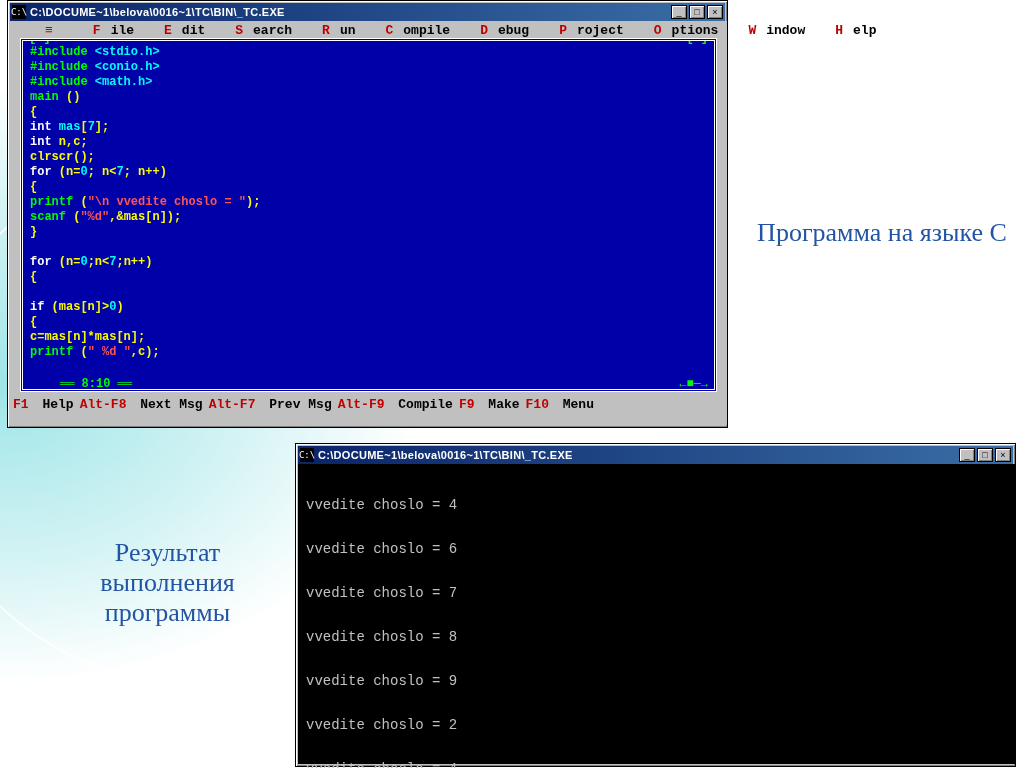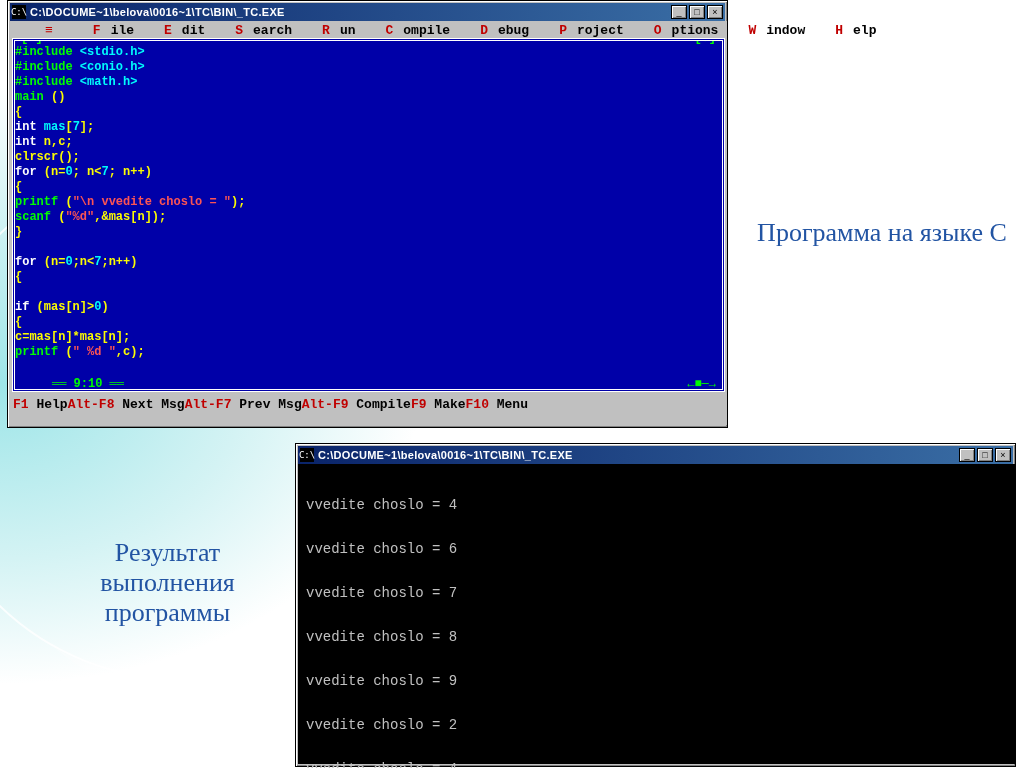--- a/index.html
+++ b/index.html
@@ -49,26 +49,26 @@
   #ide { left:7px; top:0; width:721px; height:428px; }
   #ide .client { width:717px; height:404px; background:#c0c0c0; padding:1px; }
   .tc-menu {
     height:16px; background:#c0c0c0;
     font:bold 13px "Courier New",monospace; color:#000;
     display:flex; align-items:center; padding-left:14px; gap:0;
   }
   .tc-menu span { padding:0 10px; }
   .tc-menu span .hot{ color:#c00000; }
   .tc-frame {
-    position:relative; margin:0 1px;
+    position:relative; margin:0 9px;
     border:3px double #fff;
     background:#0000a8;
     color:#fff;
     font:bold 12px/15px "Courier New",monospace;
-    padding:0 0;
+    padding:0 7px;
     height:354px;
     overflow:hidden;
   }
   .tc-title-cut{
     position:absolute; top:-10px; left:0; right:0;
     text-align:center; color:#fff;
     background:transparent;
   }
   .tc-title-cut span{ background:#0000a8; padding:0 6px; }
   .tc-title-left{
@@ -93,21 +93,21 @@
   }
   .tc-arrows{
     position:absolute; right:4px; bottom:-3px; color:#00fc00; background:#0000a8; padding:0 2px;
   }
   .tc-status{
     height:16px; background:#c0c0c0; color:#000;
     font:bold 13px "Courier New",monospace;
     display:flex; align-items:center; padding-left:2px; margin-top:4px;
   }
   .tc-status .hot{ color:#c00000; }
-  .tc-status span{ }
+  .tc-status span{ padding-right:6px; }
 
   
   #con { left:295px; top:443px; width:721px; height:324px; }
   #con .client { width:717px; height:300px; background:#000000; color:#c0c0c0;
     font:14px/22px "Courier New",monospace; padding:8px 8px; white-space:pre; }
 
   
   .cap{
     position:absolute; font:26px "Times New Roman",serif; color:#2254a3;
     text-align:center;
@@ -169,21 +169,21 @@
 
 <span class="c-wh">for </span><span class="c-ye">(n=</span><span class="c-cy">0</span><span class="c-ye">;n&lt;</span><span class="c-cy">7</span><span class="c-ye">;n++)</span>
 <span class="c-ye">{</span>
 
 <span class="c-wh">if </span><span class="c-ye">(mas[n]&gt;</span><span class="c-cy">0</span><span class="c-ye">)</span>
 <span class="c-ye">{</span>
 <span class="c-ye">c=mas[n]*mas[n];</span>
 <span class="c-gr">printf </span><span class="c-ye">(</span><span class="c-red">" %d "</span><span class="c-ye">,c);</span>
 </div>
       <div class="tc-ruler"></div>
-      <div class="tc-cursor">══ <span>9:10</span> ══</div>
+      <div class="tc-cursor">══ <span>8:10</span> ══</div>
       <div class="tc-arrows">←■─→</div>
     </div>
     <div class="tc-status" id="tc-status">
         <span><span class="hot">F1</span> Help  </span>
         <span><span class="hot">Alt-F8</span> Next Msg  </span>
         <span><span class="hot">Alt-F7</span> Prev Msg  </span>
         <span><span class="hot">Alt-F9</span> Compile  </span>
         <span><span class="hot">F9</span> Make  </span>
         <span><span class="hot">F10</span> Menu</span>
       </div>

